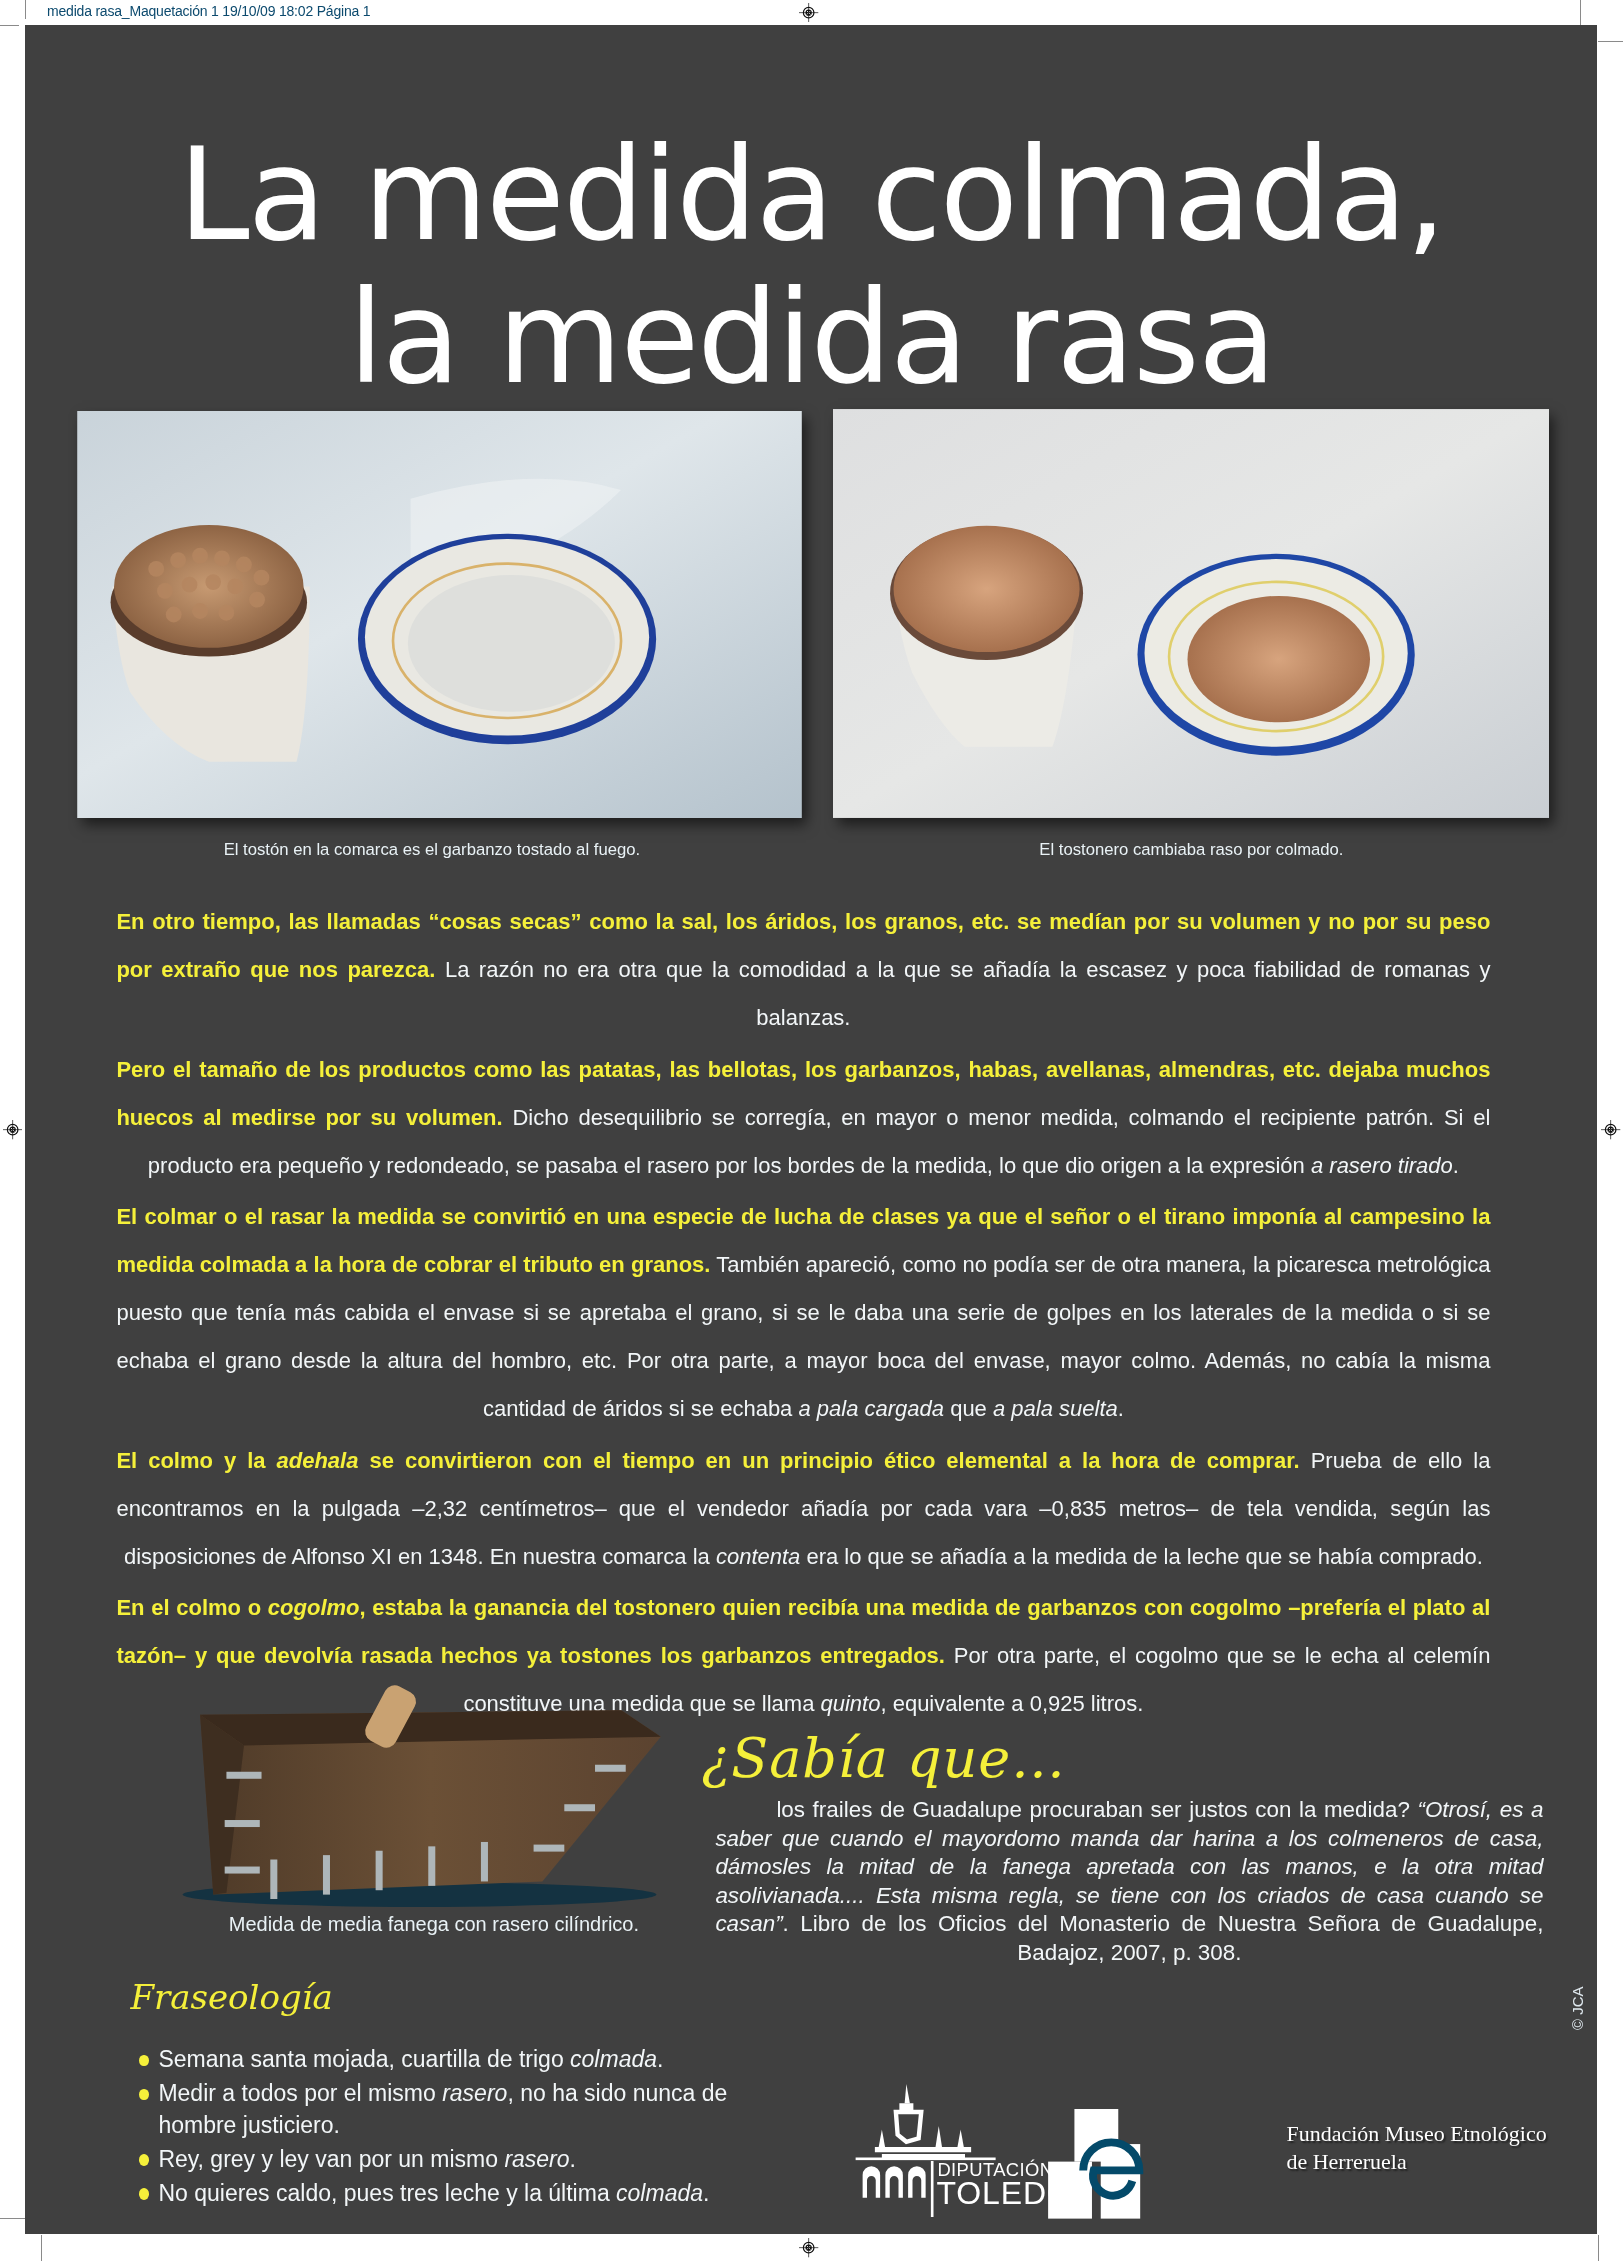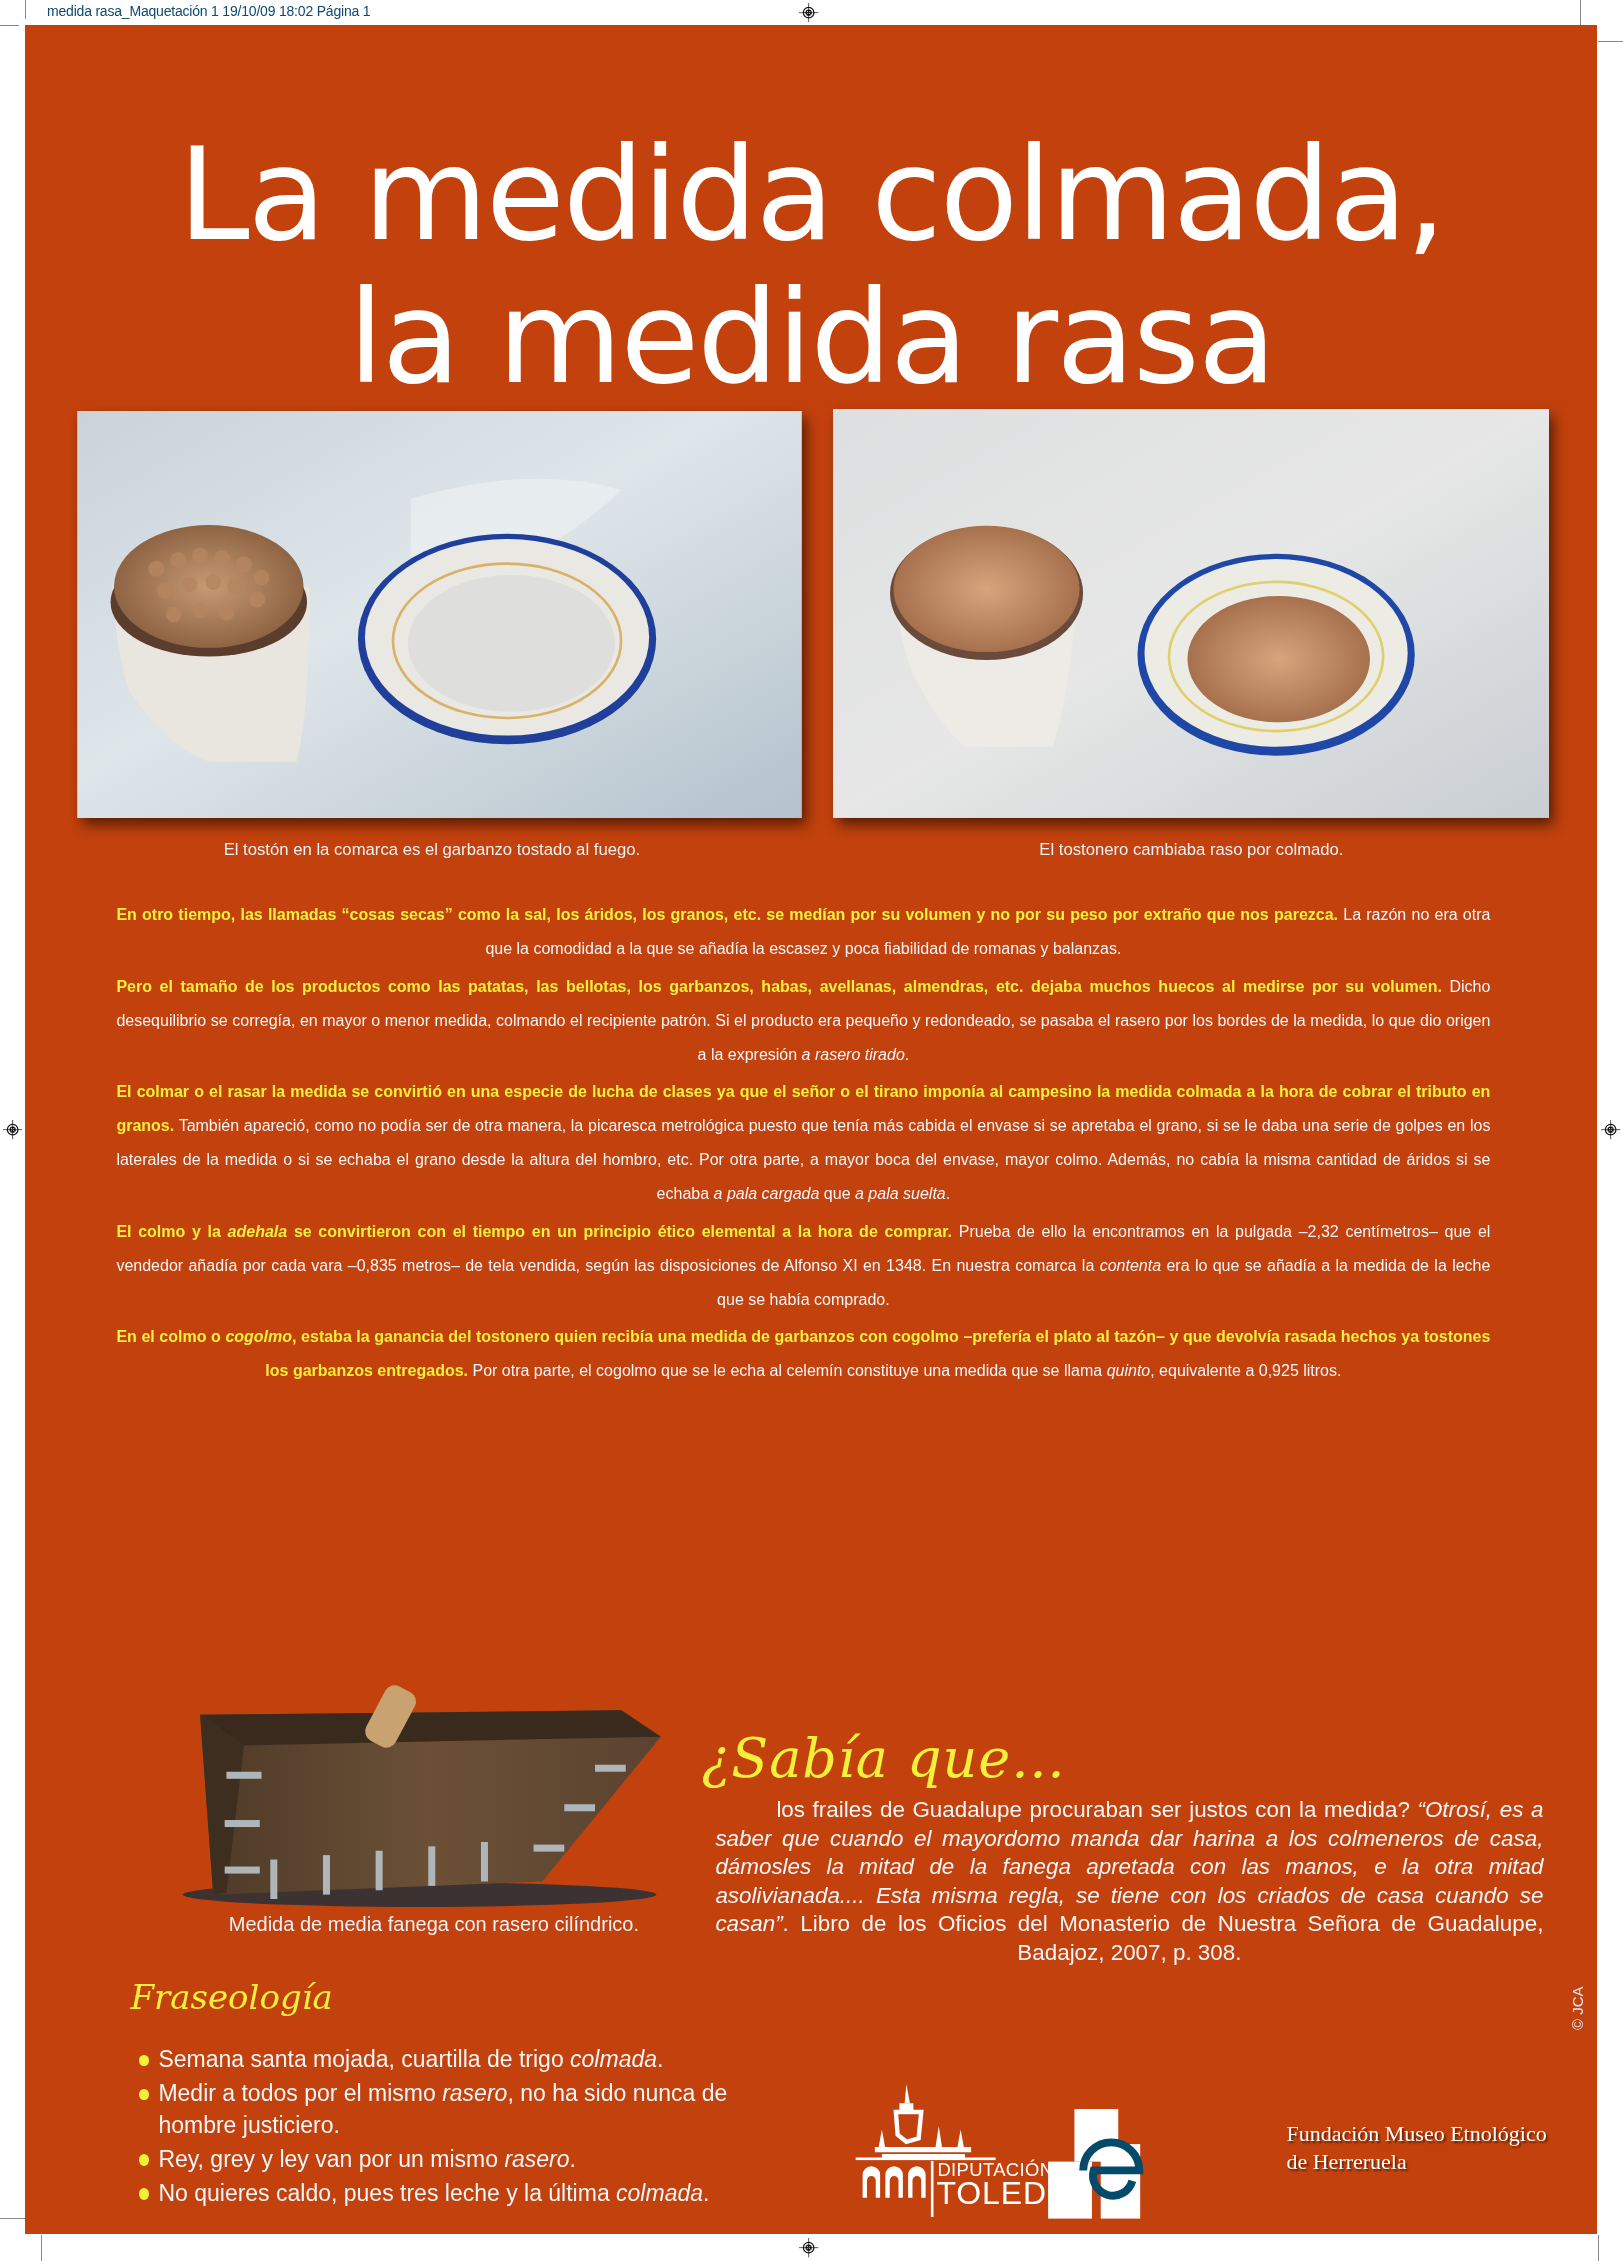--- a/index.html
+++ b/index.html
@@ -1,24 +1,24 @@
 <!DOCTYPE html>
 <html style="font-size:14px"><head>
 <meta charset="utf-8">
 <style>
   html, body { margin:0; padding:0; }
   body { width:1623px; height:2261px; background:#ffffff; position:relative; overflow:hidden; font-family:"Liberation Sans", sans-serif; }
   .slug { position:absolute; left:35px; top:2.6px; font-size:14px; color:#0c4a6e; font-family:"Liberation Sans", sans-serif; letter-spacing:-0.2px;padding-left:12px; }
   .crop { position:absolute; background:#8a8a8a; }
   .reg { position:absolute; width:19.3px; height:19.3px; margin-left:-9.7px; margin-top:-9.7px; }
-  .panel { position:absolute; left:25.4px; top:25.4px; width:1572px; height:2209px; background:#c2410c; }
+  .panel { position:absolute; left:25.4px; top:25.4px; width:1572px; height:2209px; background:#404040; }
   .title { position:absolute; left:0; width:1572px; text-align:center; color:#ffffff; font-family:"DejaVu Sans", sans-serif; font-size:128px; line-height:132px; letter-spacing:-1.8px; font-weight:400; }
   .photo { position:absolute; box-shadow: 5.3px 7px 12.3px rgba(0,0,0,0.55); overflow:hidden; }
   .caption { position:absolute; color:#e9f2f6; font-size:16.7px; text-align:center; }
-  .body-text { position:absolute; left:91px; width:1374px; font-size:16px; line-height:34px; color:#f2f6f8; font-family:"Liberation Sans", sans-serif; }
+  .body-text { position:absolute; left:91px; width:1374px; font-size:22px; line-height:48px; color:#f2f6f8; font-family:"Liberation Sans", sans-serif; }
   .body-text p { margin:0 0 3.5px 0; text-align:justify; text-align-last:center; }
   .hl { color:#f5f03a; font-weight:bold; }
   .it { font-style:italic; }
   .script { font-family:"DejaVu Serif", serif; font-style:italic; color:#f5f03a; }
   .sabia-title { position:absolute; left:676px; top:1702px; font-size:54px; letter-spacing:0.9px; }
   .sabia-body { position:absolute; left:690px; top:1771px; width:828px; font-size:22.4px; line-height:28.5px; color:#f2f6f8; text-align:justify; text-align-last:center; }
   .fras-title { position:absolute; left:105px; top:1952px; font-size:34px; }
   .fras-list { position:absolute; left:112px; top:2018px; width:667px; list-style:none; margin:0; padding:0; color:#f2f6f8; font-size:23px; line-height:32px; }
   .fras-list li { position:relative; padding-left:21px; margin-bottom:1.8px; }
   .fras-list li .bullet { position:absolute; left:1.8px; top:11.4px; width:9.7px; height:11.4px; border-radius:50%; background:#f5f03a; }

